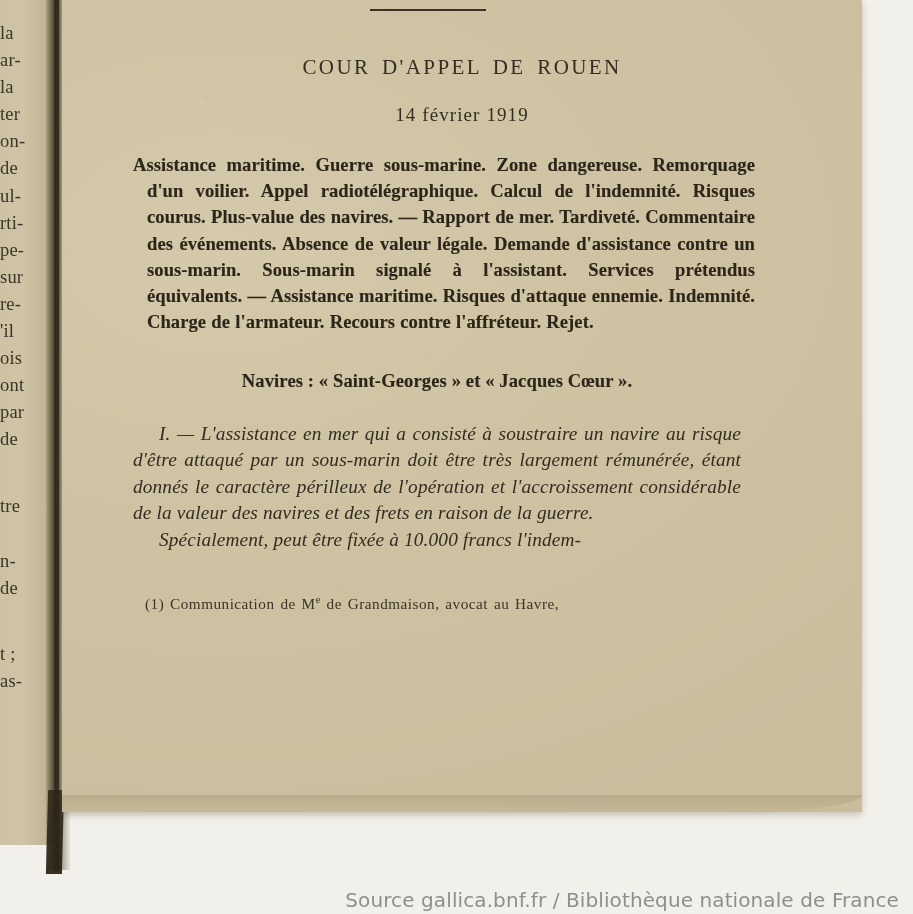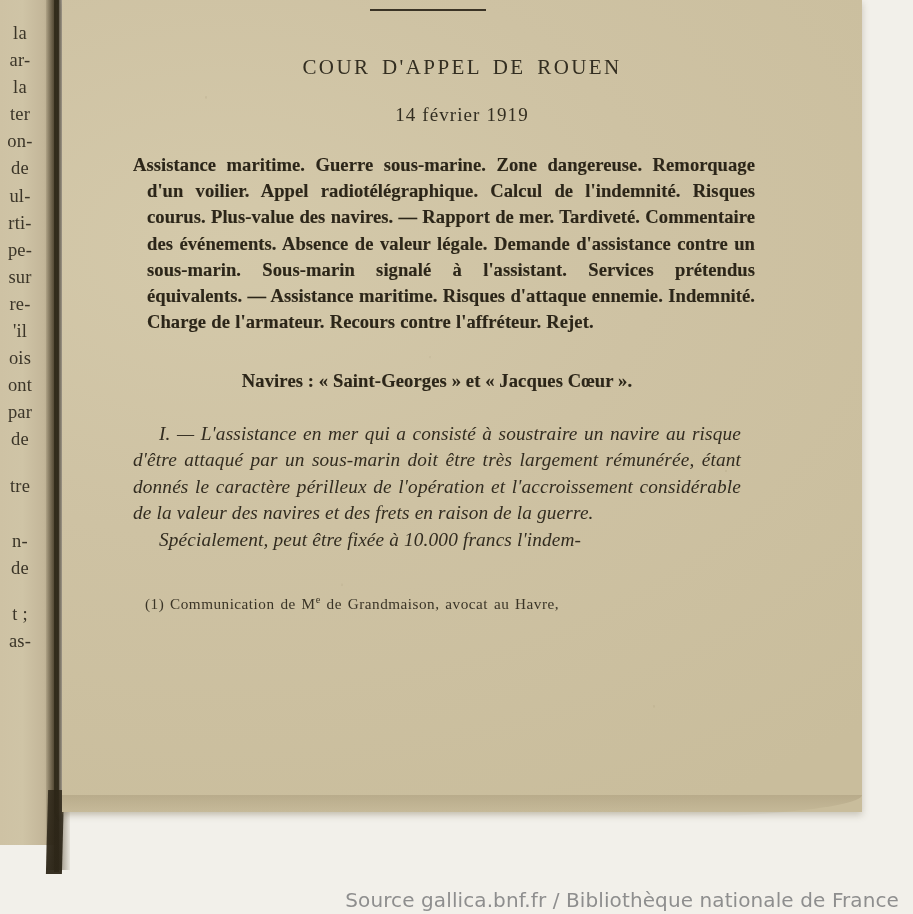--- a/index.html
+++ b/index.html
@@ -34,28 +34,28 @@
         #cec2a4 0%,
         #cfc4a6 40%,
         #c3b699 78%,
         #a99d80 100%);
   }
   .verso-col {
     position: absolute;
     left: 0;
     top: 20px;
     width: 44px;
-    text-align: center;
+    text-align: left;
     font-size: 18.5px;
     line-height: 27.1px;
     color: #3b3528;
     letter-spacing: .2px;
   }
   .verso-col div { white-space: nowrap; padding-right: 4px; }
-  .verso-col div.gap-a { margin-top: 19px; }
+  .verso-col div.gap-a { margin-top: 39px; }
   .verso-col div.gap-b { margin-top: 28px; }
 
   
   .gutter {
     position: absolute;
     left: 46px;
     top: 0;
     width: 24px;
     height: 870px;
     background:

